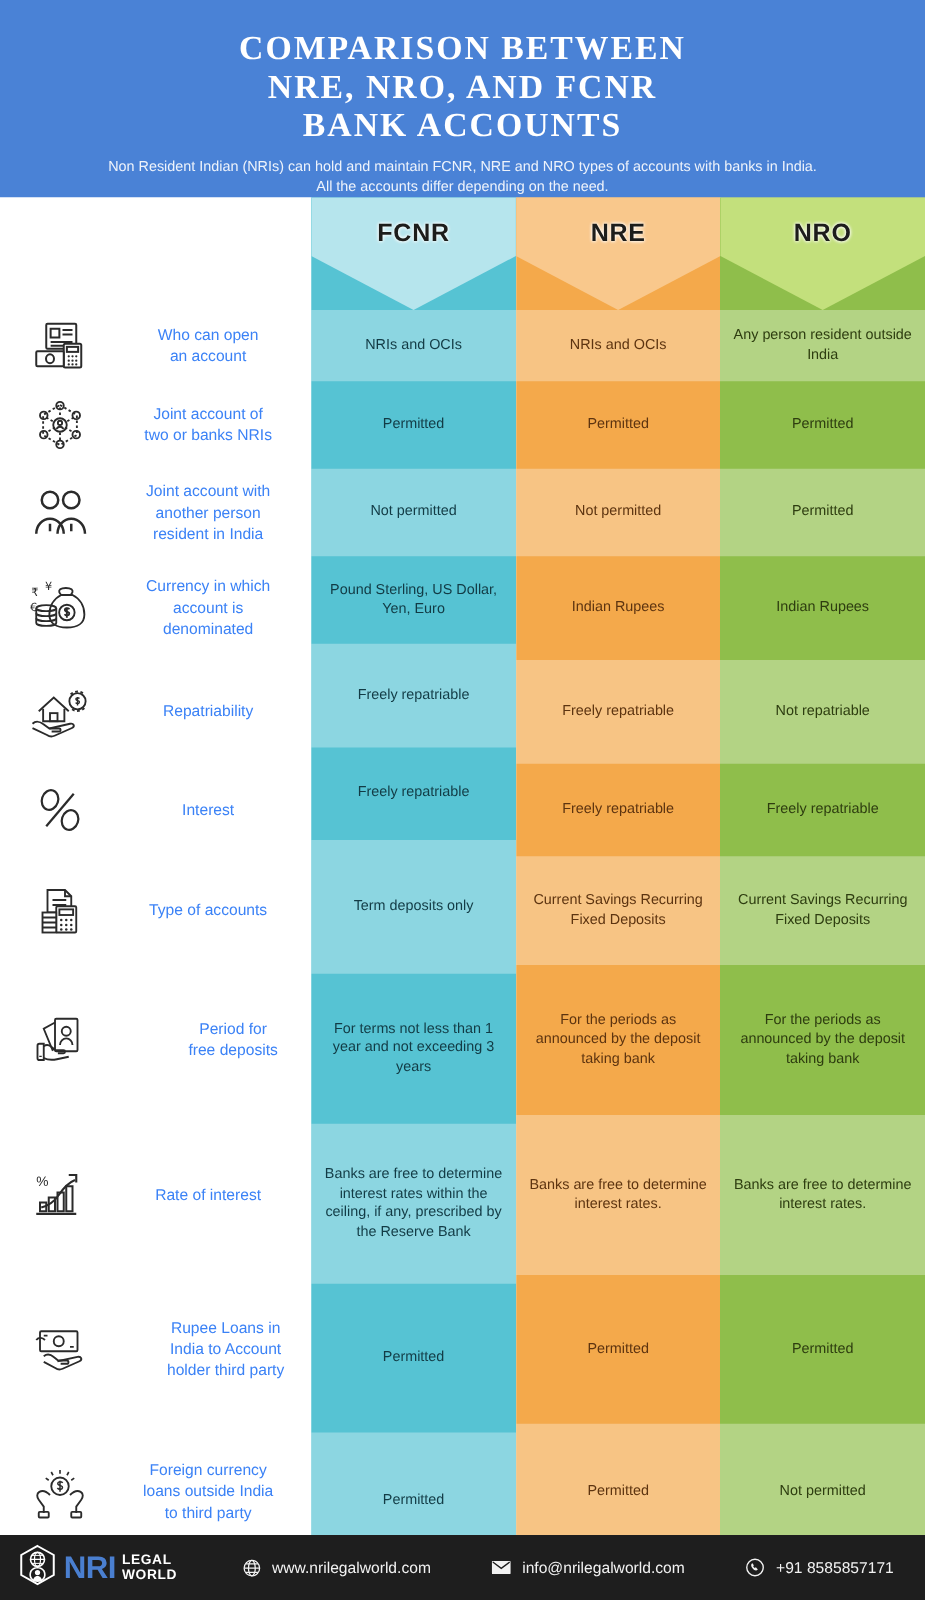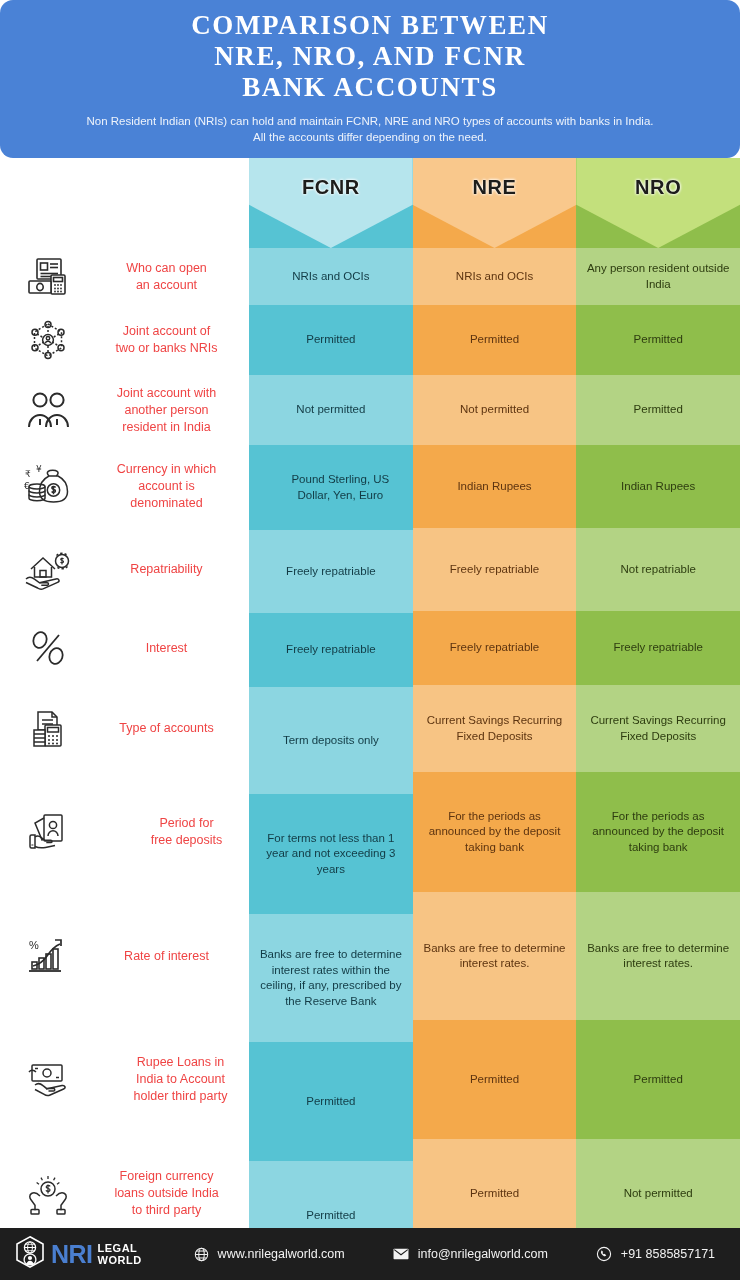--- a/index.html
+++ b/index.html
@@ -20,23 +20,22 @@
   
   .header {
     position: absolute;
     left: 0; top: 0;
     width: 740px;
     height: 158px;
     background: #4a82d6;
     display: flex;
     flex-direction: column;
     align-items: center;
-    justify-content: flex-start;
+    justify-content: flex-end;
     padding-top: 10px;
-    border-radius: 13px;
   }
   .header-title {
     font-family: "Liberation Serif", serif;
     color: #ffffff;
     font-size: 27px;
     font-weight: bold;
     letter-spacing: 1.6px;
     text-align: center;
     line-height: 31px;
     text-transform: uppercase;
@@ -144,21 +143,21 @@
     justify-content: center;
     flex: none;
   }
   .lrow-icon svg { display: block; }
   .lrow-label {
     flex: 1;
     padding-right: 12px;
     text-align: center;
     font-size: 12.5px;
     line-height: 17px;
-    color: #ef4444;
+    color: #3b82f6;
   }
 
   
   .footer {
     position: absolute;
     left: 0; top: 1228px;
     width: 740px;
     height: 52px;
     background: #1e1e1e;
     display: flex;
@@ -470,21 +469,21 @@
       <div class="cells">
         <div class="cell alt" style="height:57px;">
             <span>NRIs and OCIs</span>
           </div>
         <div class="cell" style="height:70px;">
             <span>Permitted</span>
           </div>
         <div class="cell alt" style="height:70px;">
             <span>Not permitted</span>
           </div>
-        <div class="cell" style="height:85px;padding-left:27px;">
+        <div class="cell" style="height:70px;">
             <span>Pound Sterling, US Dollar, Yen, Euro</span>
           </div>
         <div class="cell alt" style="height:83px;">
             <span>Freely repatriable</span>
           </div>
         <div class="cell" style="height:74px;">
             <span>Freely repatriable</span>
           </div>
         <div class="cell alt" style="height:107px;">
             <span>Term deposits only</span>

